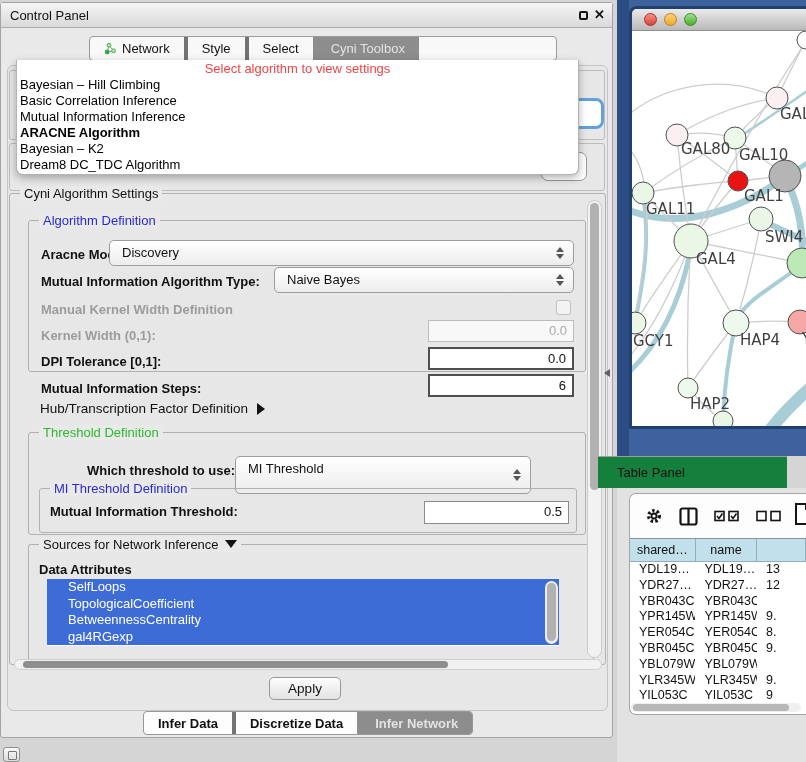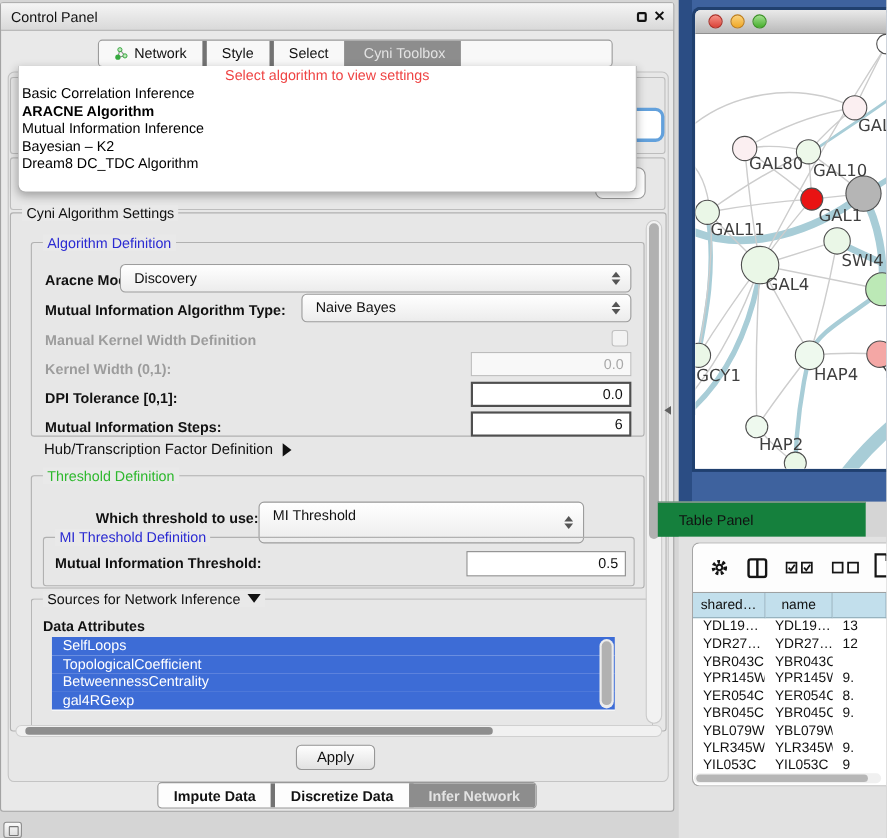--- a/index.html
+++ b/index.html
@@ -59,21 +59,21 @@
   .field.dis { border:1px solid #bcbcbc; background:#f8f8f8; color:#a9a9a9; }
   .chk { position:absolute; width:15px; height:15px; border:1px solid #c0c0c0;
         border-radius:3px; background:#f3f3f3; }
   .tri-right { display:inline-block; width:0; height:0; border-left:8px solid #111;
         border-top:6px solid transparent; border-bottom:6px solid transparent;
         margin-left:9px; vertical-align:-2px; }
   .tri-down { display:inline-block; width:0; height:0; border-top:8px solid #111;
         border-left:6px solid transparent; border-right:6px solid transparent;
         margin-left:6px; vertical-align:1px; }
   .attr-list { position:absolute; background:#fff; overflow:hidden; }
-  .attr-item { height:16.5px; line-height:16.5px; padding-left:10px;
+  .attr-item { height:16.5px; line-height:16.5px; padding-left:21px;
         background:#3d6cd6; color:#fff; }
   .sb-v { position:absolute; background:#f2f2f2; border:1px solid #cbcbcb; border-radius:8px; }
   .sb-v .thumb { position:absolute; left:2px; top:2px; right:2px; background:#b1b1b1; border-radius:5px; }
   .sb-h { position:absolute; background:#f1f1f1; border:1px solid #d0d0d0; border-radius:6px; }
   .sb-h .thumb { position:absolute; top:1px; bottom:1px; background:#8e8e8e; border-radius:4px; }
   .apply-btn { position:absolute; left:268px; top:674px; width:72px; height:23px;
         border:1px solid #979797; border-radius:5px; background:linear-gradient(#fefefe,#e2e2e2);
         text-align:center; line-height:21px; font-size:13.5px; }
   .cp-bottom-tabs { position:absolute; left:142px; top:708px; height:24px; display:flex;
         background:#fdfdfd; border:1px solid #989898; border-radius:4px; overflow:hidden;
@@ -157,32 +157,33 @@
           <span>Cyni Toolbox</span>
         </div>
         <div class="tab bold">
           <span>jActiveMNodules</span>
         </div>
       </div>
 
     <div class="dd-overlay">
       <div class="dd-ph">Select algorithm to view settings</div>
       <div id="dd-options">
+          <div class="dd-opt">Bayesian – Hill Climbing</div>
           <div class="dd-opt">Basic Correlation Inference</div>
+          <div class="dd-opt">Mutual Information Inference</div>
           <div class="dd-opt sel">ARACNE Algorithm</div>
-          <div class="dd-opt">Mutual Information Inference</div>
           <div class="dd-opt">Bayesian – K2</div>
           <div class="dd-opt">Dream8 DC_TDC Algorithm</div>
         </div>
     </div>
 
     <div class="grp" style="left:8px;top:190px;width:597px;height:472px;">
       <span class="grp-legend" style="background:#e9e9e9;">Cyni Algorithm Settings</span>
 
-      <div class="grp" style="left:18px;top:26px;width:558px;height:177px;padding-left:48px;">
+      <div class="grp" style="left:18px;top:26px;width:558px;height:152px;padding-left:48px;">
         <span class="grp-legend blue">Algorithm Definition</span>
         <span class="lbl" style="left:12px;top:26px;">Aracne Mode:</span>
         <div class="combo" style="left:80px;top:19px;width:465px;height:26px;">
           <span>Discovery</span>
           <span class="spin"></span>
         </div>
         <span class="lbl" style="left:12px;top:53px;">Mutual Information Algorithm Type:</span>
         <div class="combo" style="left:245px;top:46px;width:300px;height:26px;">
           <span>Naive Bayes</span>
           <span class="spin"></span>
@@ -234,21 +235,21 @@
       </div>
     </div>
 
     <div class="sb-v" style="left:586px;top:197px;width:15px;height:458px;">
       <div class="thumb" style="height:287px;"></div>
     </div>
 
     <div class="apply-btn">Apply</div>
 
     <div class="cp-bottom-tabs">
-        <div class="tab">Impute Data</div>
+        <div class="tab">Infer Data</div>
         <div class="tab">Discretize Data</div>
         <div class="tab sel">Infer Network</div>
       </div>
   </div>
 
   <div class="desktop"></div>
   <div class="net-window">
     <div class="net-titlebar">
       <span class="light r"></span>
       <span class="light y"></span>

